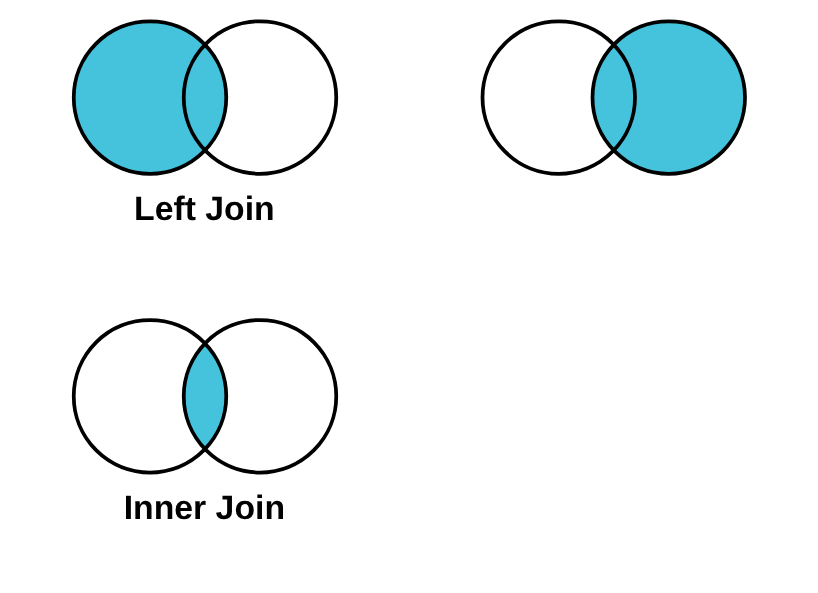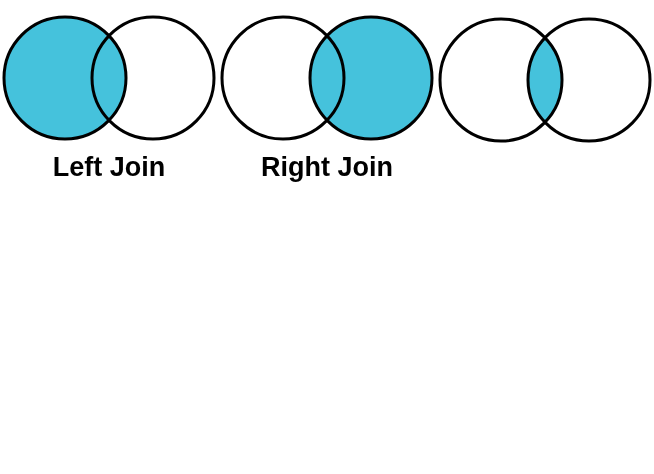--- a/index.html
+++ b/index.html
@@ -11,21 +11,21 @@
     height: 474px;
     background: #ffffff;
     font-family: "Liberation Sans", sans-serif;
     overflow: hidden;
   }
   .board {
     position: relative;
     width: 654px;
     height: 474px;
     display: grid;
-    grid-template-columns: 1fr 1fr 1fr;
+    grid-template-columns: 1fr 1fr;
     grid-template-rows: 237px 237px;
   }
   .panel {
     position: relative;
     display: flex;
     flex-direction: column;
     align-items: center;
   }
   .venn-wrap {
     margin-top: 12px;
@@ -89,36 +89,36 @@
         </defs>
         <circle cx="61" cy="66" r="61" fill="#ffffff"></circle>
         <circle cx="149" cy="66" r="61" fill="#45c2dc"></circle>
         <g clip-path="url(#clipR2)">
           <circle cx="149" cy="66" r="61" fill="#45c2dc"></circle>
         </g>
         <circle cx="61" cy="66" r="61" fill="none" stroke="#000000" stroke-width="3"></circle>
         <circle cx="149" cy="66" r="61" fill="none" stroke="#000000" stroke-width="3"></circle>
       </svg>
     </div>
-    <div class="label">Right Join</div>
   </div>
 
   <div class="panel row-bottom">
     <div class="venn-wrap">
       <svg class="venn" viewBox="0 0 210 132" xmlns="http://www.w3.org/2000/svg">
         <defs>
           <clipPath id="clipR3">
             <circle cx="149" cy="66" r="61"></circle>
           </clipPath>
         </defs>
         <circle cx="61" cy="66" r="61" fill="#ffffff"></circle>
         <circle cx="149" cy="66" r="61" fill="#ffffff"></circle>
         <g clip-path="url(#clipR3)">
           <circle cx="61" cy="66" r="61" fill="#45c2dc"></circle>
         </g>
         <circle cx="61" cy="66" r="61" fill="none" stroke="#000000" stroke-width="3"></circle>
         <circle cx="149" cy="66" r="61" fill="none" stroke="#000000" stroke-width="3"></circle>
       </svg>
     </div>
+    <div class="label">Inner Join</div>
   </div>
 
 
 </div>
 
 </body></html>

